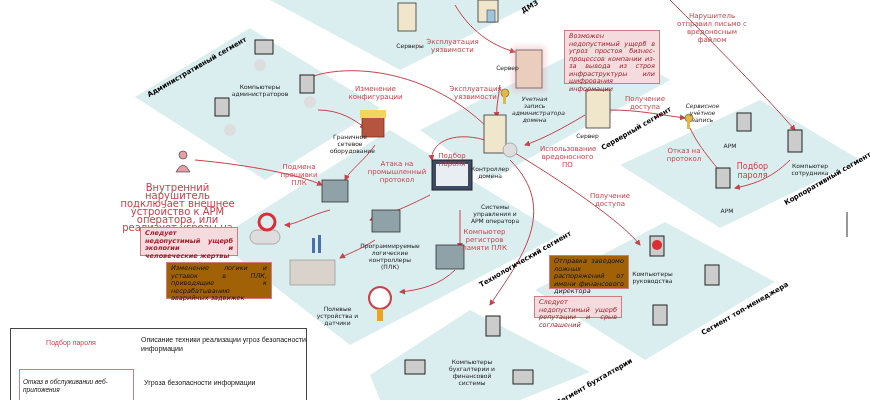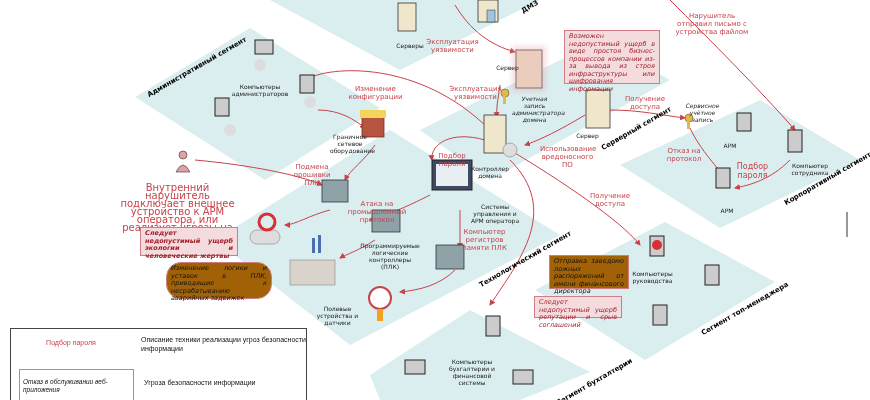--- a/index.html
+++ b/index.html
@@ -186,37 +186,37 @@
 <div class="lbl" style="left:305px;top:305px;width:65px;">Полевые устройства и датчики</div>
 <div class="lbl" style="left:720px;top:142px;width:20px;">АРМ</div>
 <div class="lbl" style="left:790px;top:162px;width:40px;">Компьютер сотрудника</div>
 <div class="lbl" style="left:717px;top:207px;width:20px;">АРМ</div>
 <div class="lbl" style="left:630px;top:270px;width:45px;">Компьютеры руководства</div>
 <div class="lbl" style="left:447px;top:358px;width:50px;">Компьютеры бухгалтерии и финансовой системы</div>
 
 <div class="red" style="left:425px;top:38px;width:55px;">Эксплуатация уязвимости</div>
 <div class="red" style="left:448px;top:85px;width:55px;">Эксплуатация уязвимости</div>
 <div class="red" style="left:330px;top:85px;width:55px;margin-left:18px;">Изменение конфигурации</div>
-<div class="red" style="left:287px;top:163px;width:50px;">Подмена прошивки ПЛК</div>
-<div class="red" style="left:347px;top:160px;width:60px;margin-top:40px;">Атака на промышленный протокол</div>
+<div class="red" style="left:274px;top:163px;width:50px;">Подмена прошивки ПЛК</div>
+<div class="red" style="left:367px;top:160px;width:60px;">Атака на промышленный протокол</div>
 <div class="red" style="left:427px;top:152px;width:50px;">Подбор пароля</div>
 <div class="red" style="left:462px;top:228px;width:45px;">Компьютер регистров памяти ПЛК</div>
 <div class="red" style="left:540px;top:145px;width:55px;">Использование вредоносного ПО</div>
 <div class="red" style="left:620px;top:95px;width:50px;">Получение доступа</div>
 <div class="red" style="left:585px;top:192px;width:50px;">Получение доступа</div>
 <div class="red" style="left:664px;top:147px;width:40px;">Отказ на протокол</div>
 <div class="red" style="left:730px;top:162px;width:45px;font-size:8px;line-height:9px;">Подбор пароля</div>
-<div class="red" style="left:672px;top:12px;width:80px;">Нарушитель отправил письмо с устройства файлом</div>
+<div class="red" style="left:672px;top:12px;width:80px;">Нарушитель отправил письмо с вредоносным файлом</div>
 <div class="red" style="left:120px;top:184px;width:115px;font-size:10px;">Внутренний нарушитель подключает внешнее устройство к АРМ оператора, или реализует угрозы на уровне сети</div>
 
-<div class="box dmg" style="left:564px;top:30px;width:96px;height:54px;">Возможен недопустимый ущерб в виде простоя бизнес-процессов компании из-за вывода из строя инфраструктуры или шифрования информации</div>
+<div class="box dmg" style="left:564px;top:30px;width:96px;height:54px;">Возможен недопустимый ущерб в угроз простоя бизнес-процессов компании из-за вывода из строя инфраструктуры или шифрования информации</div>
 <div class="box dmg" style="left:140px;top:227px;width:98px;height:29px;font-weight:bold;">Следует недопустимый ущерб экологии и человеческие жертвы</div>
 <div class="box dmg" style="left:534px;top:296px;width:88px;height:22px;">Следует недопустимый ущерб репутации и срыв соглашений</div>
 
-<div class="box thr" style="left:166px;top:262px;width:106px;height:37px;border-radius:15px;">Изменение логики и уставок в ПЛК, приводящие к несрабатыванию аварийных задвижек</div>
+<div class="box thr" style="left:166px;top:262px;width:106px;height:37px;">Изменение логики и уставок в ПЛК, приводящие к несрабатыванию аварийных задвижек</div>
 <div class="box thr" style="left:549px;top:255px;width:80px;height:34px;">Отправка заведомо ложных распоряжений от имени финансового директора</div>
 
 <div class="legend">
   <div class="l1">Подбор пароля</div>
   <div class="d1">Описание техники реализации угроз безопасности информации</div>
   <div class="l2">Отказ в обслуживании веб-приложения</div>
   <div class="d2">Угроза безопасности информации</div>
 </div>
 
 </body></html>

